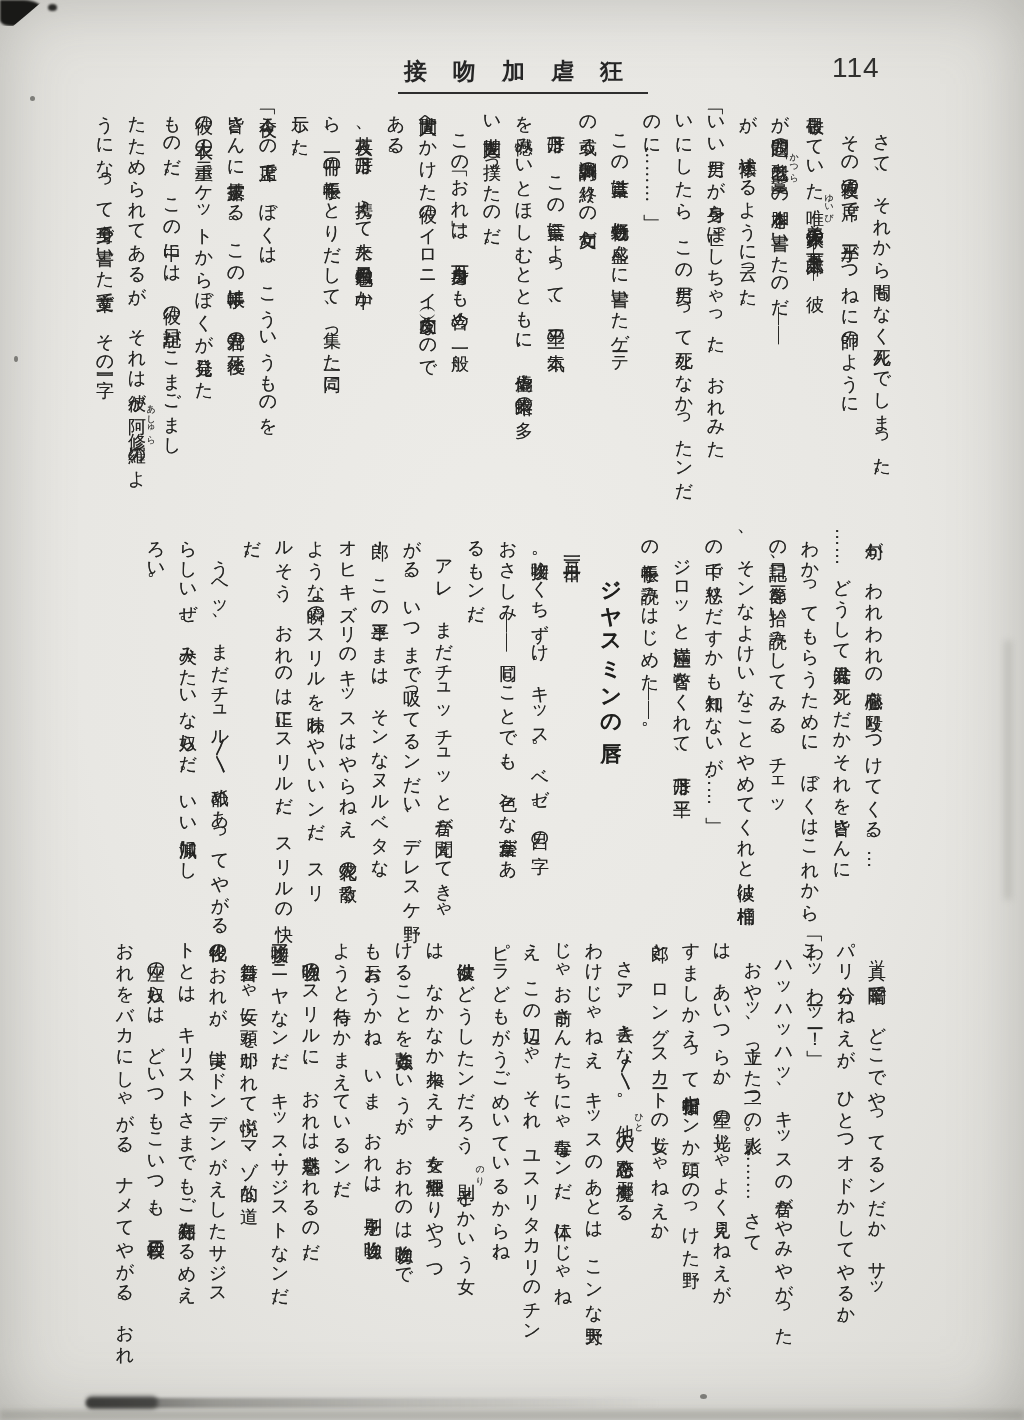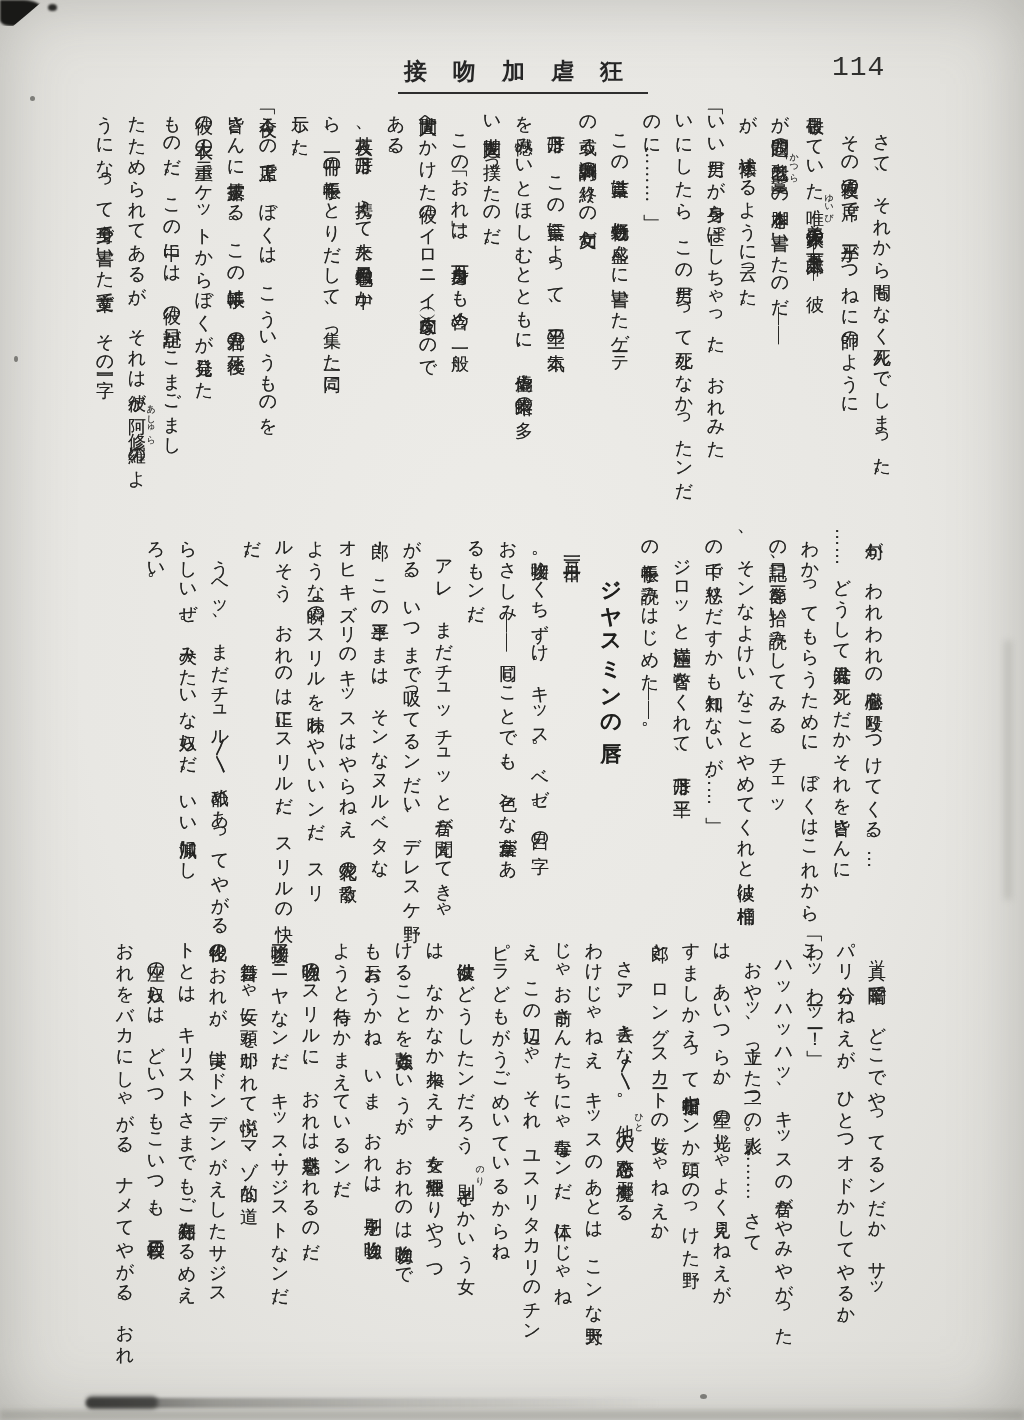--- a/index.html
+++ b/index.html
@@ -16,21 +16,21 @@
   
   .running-title{
     position:absolute;top:56px;left:398px;width:244px;margin:0;
     font-size:23px;font-weight:bold;color:#262626;
     letter-spacing:26px;white-space:nowrap;
     padding:0 0 5px 6px;border-bottom:2px solid #2e2e2e;text-align:right;
   }
   .page-number{
     position:absolute;top:52px;left:832px;
     font-size:28px;color:#30302e;letter-spacing:1px;
-    font-family:Liberation Mono, monospace;
+    font-family:Liberation Sans, sans-serif;
   }
   
   .band{
     position:absolute;
     writing-mode:vertical-rl;text-orientation:mixed;
     color:#242422;font-size:18px;letter-spacing:1px;
     font-family:"Liberation Serif","DejaVu Serif",serif;
     text-shadow:0 0 .5px rgba(20,20,20,.55);
   }
   .band p{margin:0;}

